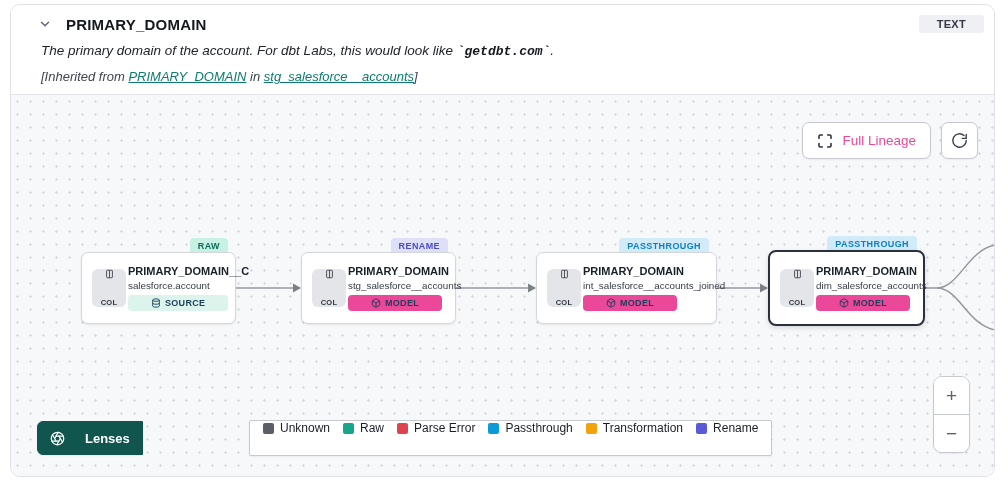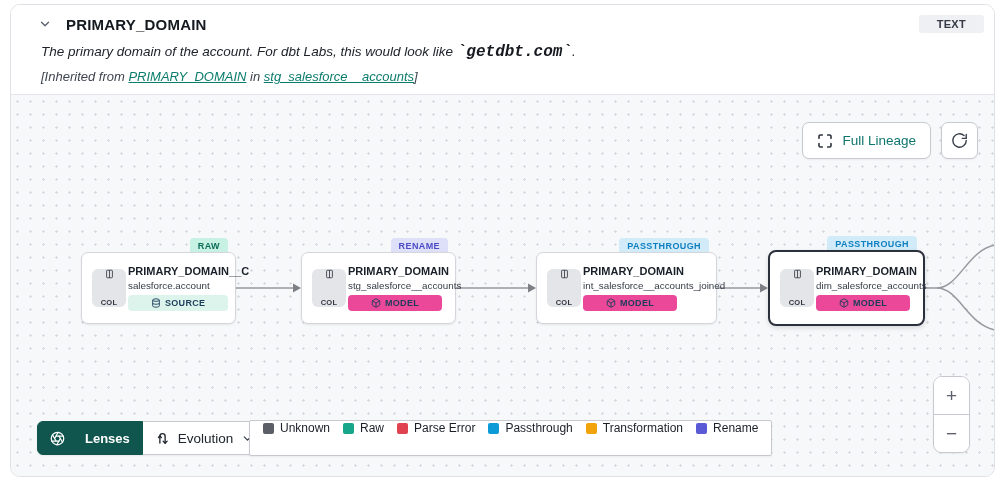--- a/index.html
+++ b/index.html
@@ -10,35 +10,35 @@
     border:1px solid #DFE1E6; border-radius:10px; overflow:hidden; background:#fff; }
 
   
   .hdr { position:relative; height:89px; background:#fff; }
   .hdr-row { position:absolute; left:25px; top:10px; right:10px; display:flex; align-items:center; }
   .chev-btn { background:none; border:none; cursor:pointer; color:#5D6470; display:flex; align-items:center; padding:2px; }
   .hdr-title { font-size:15px; font-weight:700; color:#14181F; letter-spacing:.2px; margin-left:12px; }
   .type-badge { margin-left:auto; background:#EFF0F3; color:#343A46; font-size:11px; font-weight:600;
     padding:3px 18px; border-radius:3px; letter-spacing:.3px; }
   .desc { position:absolute; left:30px; top:38px; right:20px; font-style:italic; font-size:13.5px; color:#20242C; }
-  .desc code { font-family:"Liberation Mono", monospace; font-weight:700; font-size:16px; color:#16191F; }
+  .desc code { font-family:"Liberation Mono", monospace; font-weight:700; font-size:13px; color:#16191F; }
   .inherited { position:absolute; left:30px; top:64px; right:20px; font-style:italic; font-size:13px; color:#3E4450; }
   .inherited a { color:#0B7C6C; text-decoration:underline; cursor:pointer; }
 
   
   .canvas { position:absolute; left:0; top:89px; width:985px; height:384px;
     border-top:1px solid #E4E5E9; background-color:#F7F8F9;
     background-image:radial-gradient(circle, #D8DADF 1px, transparent 1.3px);
     background-size:13px 13px; }
   .edges { position:absolute; left:0; top:0; pointer-events:none; }
 
   
   .toolbar { position:absolute; top:27px; right:18px; display:flex; gap:10px; }
   .btn { display:inline-flex; align-items:center; gap:9px; background:#fff; border:1px solid #C7C9CF;
-    border-radius:7px; height:37px; padding:0 14px; font-size:13.5px; color:#0f766e; cursor:pointer;
+    border-radius:7px; height:37px; padding:0 14px; font-size:13.5px; color:#ec4899; cursor:pointer;
     box-shadow:0 1px 2px rgba(23,28,38,.05); font-family:inherit; }
   .btn.icon-only { width:37px; padding:0; justify-content:center; }
   .btn svg { flex:none; }
 
   
   .node { position:absolute; cursor:pointer; }
   .status-badge { position:absolute; top:-14px; right:8px; z-index:0; font-size:9px; font-weight:700;
     letter-spacing:.4px; padding:3px 8px 6px; border-radius:4px; }
   .st-raw { background:#C7F1E2; color:#0D6B59; }
   .st-rename { background:#DEDFF9; color:#4B4BC6; }
@@ -244,31 +244,20 @@
               <circle cx="12" cy="12" r="10"></circle>
               <line x1="14.31" y1="8" x2="20.05" y2="17.94"></line>
               <line x1="9.69" y1="8" x2="21.17" y2="8"></line>
               <line x1="7.38" y1="12" x2="13.12" y2="2.06"></line>
               <line x1="9.69" y1="16" x2="3.95" y2="6.06"></line>
               <line x1="14.31" y1="16" x2="2.83" y2="16"></line>
               <line x1="16.62" y1="12" x2="10.88" y2="21.94"></line>
             </svg>
           <span>Lenses</span>
         </button>
-        <button class="lens-select">
-          <svg width="15" height="15" viewBox="0 0 20 20" fill="none" stroke="#20252E" stroke-width="1.8" stroke-linecap="round" stroke-linejoin="round">
-              <path d="M6.5 16 V7 a3.5 3.5 0 0 1 7 0 v9"></path>
-              <polyline points="10.8 13.5 13.5 16.3 16.2 13.5"></polyline>
-              <polyline points="4.6 8.6 6.5 6.6 8.4 8.6"></polyline>
-            </svg>
-          <span>Evolution</span>
-          <svg width="13" height="13" viewBox="0 0 24 24" fill="none" stroke="#3A404C" stroke-width="2.4" stroke-linecap="round" stroke-linejoin="round">
-              <polyline points="6 9 12 15 18 9"></polyline>
-            </svg>
-        </button>
       </div>
 
       <div class="legend">
         <span class="legend-item">
             <i class="swatch" style="background: rgb(91, 94, 102);"></i>
             <span>Unknown</span>
           </span>
         <span class="legend-item">
             <i class="swatch" style="background: rgb(23, 166, 137);"></i>
             <span>Raw</span>

